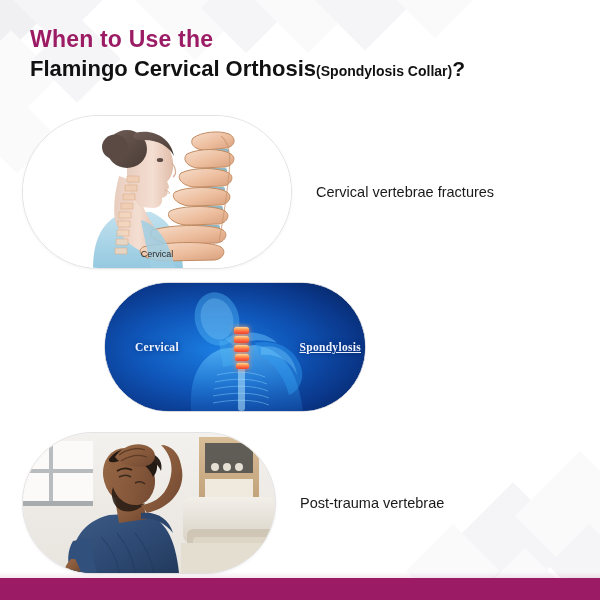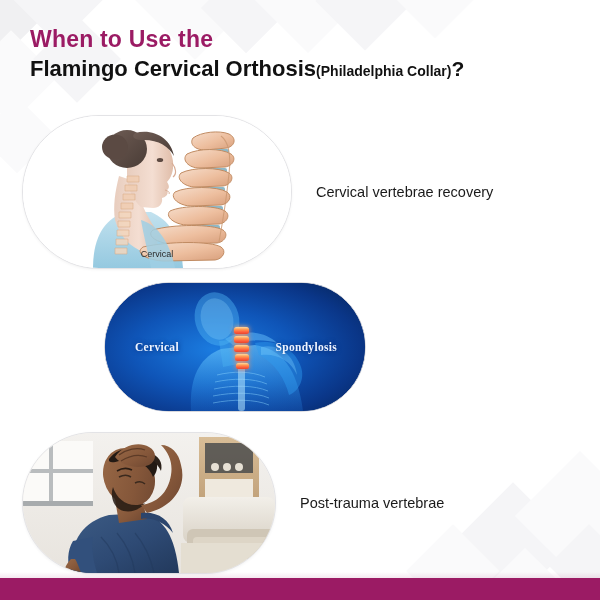--- a/index.html
+++ b/index.html
@@ -156,21 +156,21 @@
     top: 50%;
     transform: translateY(-50%);
     color: #eef4ff;
     font-family: "Liberation Serif", serif;
     font-weight: bold;
     font-size: 11.5px;
     text-shadow: 0 0 5px rgba(10,40,110,0.9);
     letter-spacing: 0.3px;
   }
   .xray-label.left  { left: 30px; }
-  .xray-label.right { right: 28px; }
+  .xray-label.right { right: 4px; text-decoration: underline; }
 
   
   .bottom-bar {
     position: absolute;
     left: 0; right: 0; bottom: 0;
     height: 22px;
     z-index: 4;
   }
   .bottom-bar-soft {
     position: absolute;
@@ -201,21 +201,21 @@
 
     <span class="dia light d-br1"></span>
     <span class="dia lighter d-br2"></span>
     <span class="dia lighter d-br3"></span>
     <span class="dia light d-br4"></span>
     <span class="dia lighter d-br5"></span>
   </div>
 
   <div class="heading">
     <div class="title-line1" style="color:#9B1B64">When to Use the</div>
-    <div class="title-line2"><span>Flamingo Cervical Orthosis</span><span class="title-sub">(Philadelphia Collar)</span><span class="title-qmark">?</span></div>
+    <div class="title-line2"><span>Flamingo Cervical Orthosis</span><span class="title-sub">(Spondylosis Collar)</span><span class="title-qmark">?</span></div>
   </div>
 
   <div class="row row-1">
     <div class="card card-1">
       <svg class="anat" viewBox="0 0 268 152" preserveAspectRatio="xMidYMid slice">
         <defs>
           <linearGradient id="skinG" x1="0" y1="0" x2="1" y2="0">
             <stop offset="0%" stop-color="#e8cdbe"></stop>
             <stop offset="55%" stop-color="#f4ded2"></stop>
             <stop offset="100%" stop-color="#e0bda9"></stop>
@@ -295,21 +295,21 @@
           <path d="M120 131 C146 125 188 125 198 131 C204 135 200 143 192 144 L142 145
                    C128 145 110 138 120 131 Z" fill="url(#boneG)" stroke="#c08b62" stroke-width="1"></path>
 
           <path d="M198 20 C206 26 208 40 206 58 C204 78 200 104 196 126" fill="none" stroke="#cb9770" stroke-width="1.1" opacity="0.8"></path>
         </g>
 
         <path d="M118 104 C132 108 146 122 152 152 L128 152 C124 132 120 116 118 104 Z" fill="#9fcfe4" opacity="0.85"></path>
       </svg>
       <div class="anat-caption">Cervical</div>
     </div>
-    <div class="row-label">Cervical vertebrae recovery</div>
+    <div class="row-label">Cervical vertebrae fractures</div>
   </div>
 
   <div class="row row-2">
     <div class="card card-2">
       <svg class="anat" viewBox="0 0 260 128" preserveAspectRatio="xMidYMid slice">
         <defs>
           <radialGradient id="bgXr" cx="42%" cy="52%" r="78%">
             <stop offset="0%" stop-color="#1b7ce0"></stop>
             <stop offset="40%" stop-color="#0f55b8"></stop>
             <stop offset="72%" stop-color="#0a3688"></stop>

